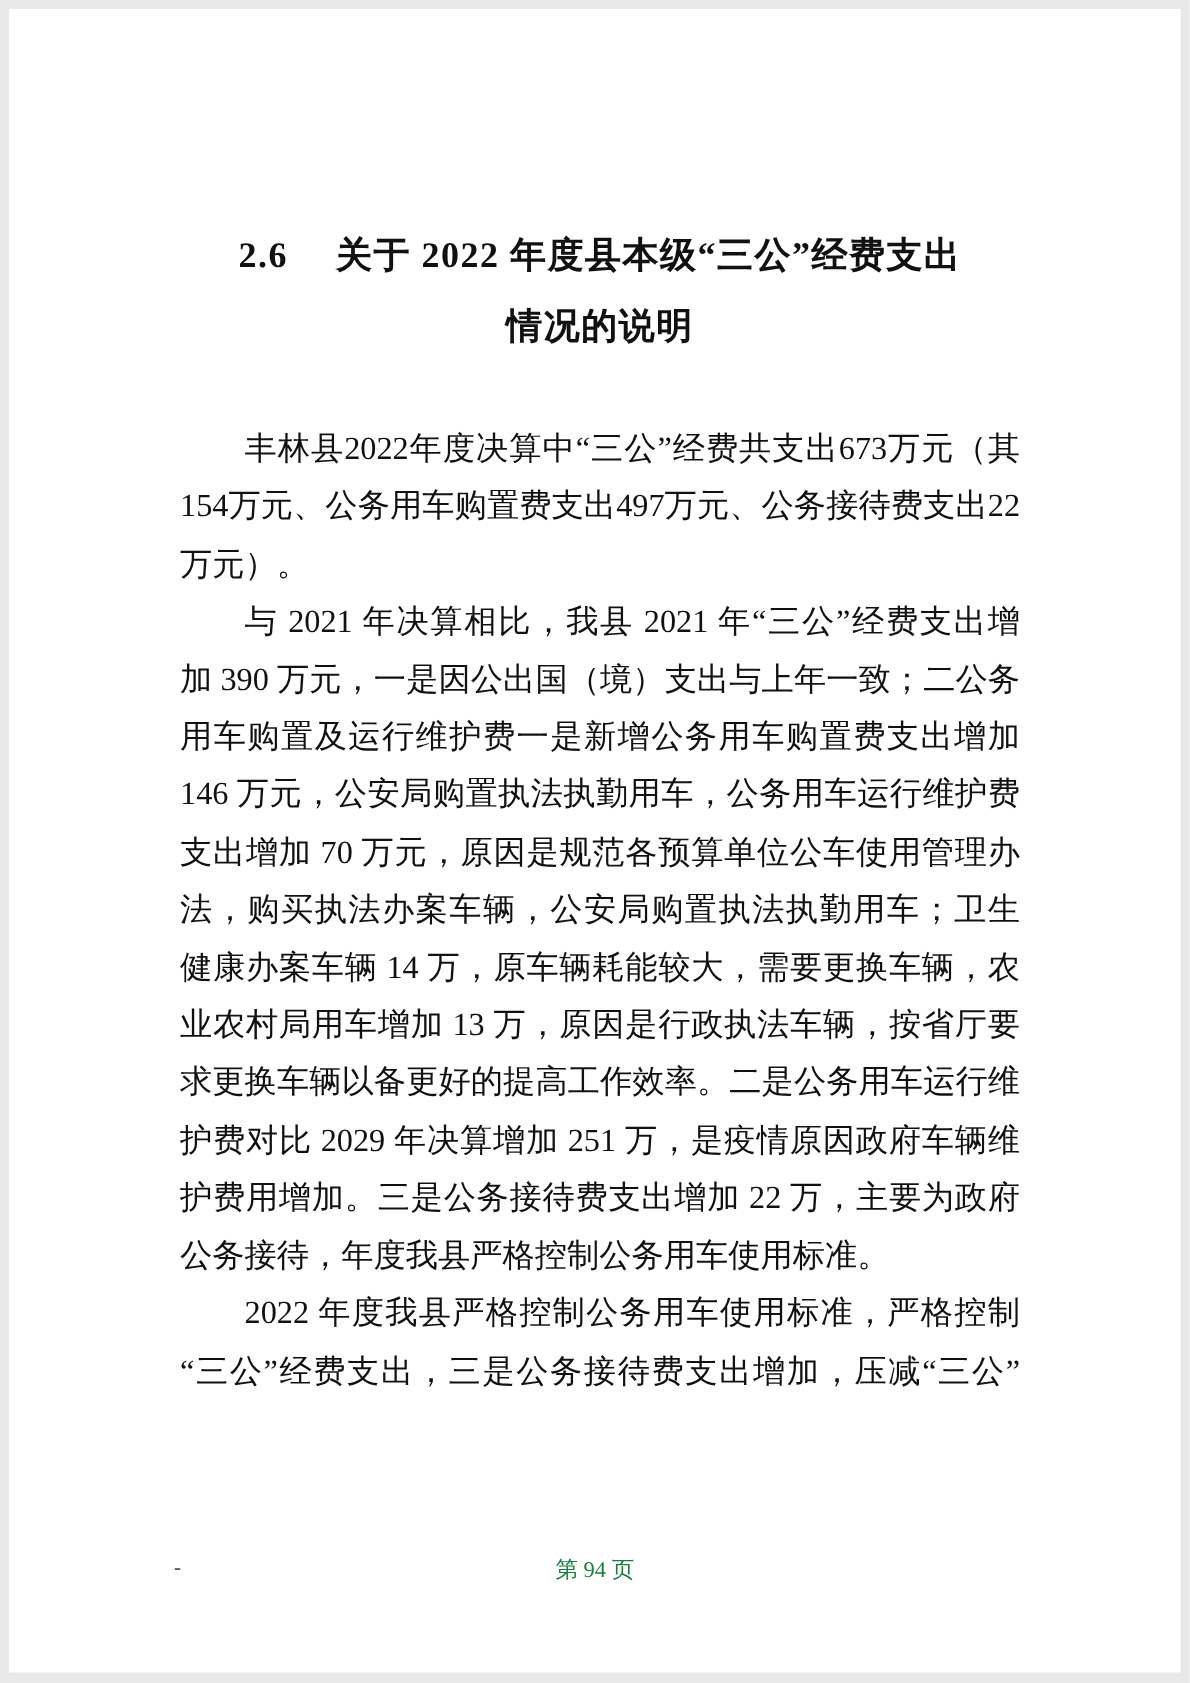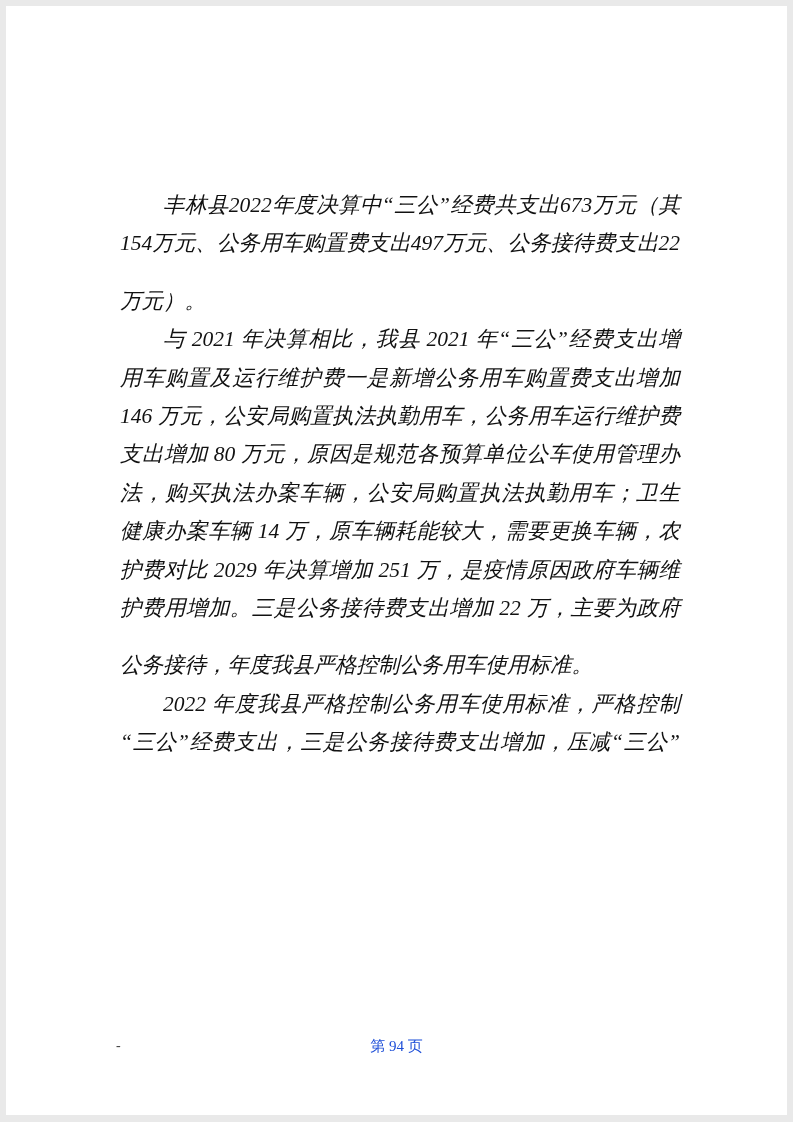--- a/index.html
+++ b/index.html
@@ -30,66 +30,71 @@
   }
   .body-text {
     margin-top: 38px;
     font-size: 21.5px;
     line-height: 38.4px;
   }
   .line {
     text-align: justify;
     text-align-last: justify;
     white-space: nowrap;
-    font-style: italic;
   }
   .line.indent { text-indent: 2em; }
   .line.last {
     text-align-last: left;
     white-space: normal;
-    margin-top: 19px;
   }
   .footer-page {
     position: absolute;
     left: 0; right: 0;
     top: 1031px;
     text-align: center;
     font-size: 15px;
-    color: #1d4ed8;
+    color: #15803d;
   }
   .footer-dash {
     position: absolute;
     left: 110px;
     top: 1032px;
     font-size: 14px;
     color: #444444;
   }
 </style>
 </head>
 <body>
 
 <div class="page">
   <div class="column">
 
+    <div class="doc-title">
+      <div>2.6　 关于 2022 年度县本级“三公”经费支出</div>
+      <div>情况的说明</div>
+    </div>
 
     <div class="body-text">
 
       <div>
         <div class="line indent">丰林县2022年度决算中“三公”经费共支出673万元（其</div>
         <div class="line">154万元、公务用车购置费支出497万元、公务接待费支出22</div>
         <div class="line last">万元）。</div>
       </div>
 
       <div>
         <div class="line indent">与 2021 年决算相比，我县 2021 年“三公”经费支出增</div>
+        <div class="line">加 390 万元，一是因公出国（境）支出与上年一致；二公务</div>
         <div class="line">用车购置及运行维护费一是新增公务用车购置费支出增加</div>
         <div class="line">146 万元，公安局购置执法执勤用车，公务用车运行维护费</div>
-        <div class="line">支出增加 80 万元，原因是规范各预算单位公车使用管理办</div>
+        <div class="line">支出增加 70 万元，原因是规范各预算单位公车使用管理办</div>
         <div class="line">法，购买执法办案车辆，公安局购置执法执勤用车；卫生</div>
         <div class="line">健康办案车辆 14 万，原车辆耗能较大，需要更换车辆，农</div>
+        <div class="line">业农村局用车增加 13 万，原因是行政执法车辆，按省厅要</div>
+        <div class="line">求更换车辆以备更好的提高工作效率。二是公务用车运行维</div>
         <div class="line">护费对比 2029 年决算增加 251 万，是疫情原因政府车辆维</div>
         <div class="line">护费用增加。三是公务接待费支出增加 22 万，主要为政府</div>
         <div class="line last">公务接待，年度我县严格控制公务用车使用标准。</div>
       </div>
 
       <div>
         <div class="line indent">2022 年度我县严格控制公务用车使用标准，严格控制</div>
         <div class="line">“三公”经费支出，三是公务接待费支出增加，压减“三公”</div>
       </div>
 

